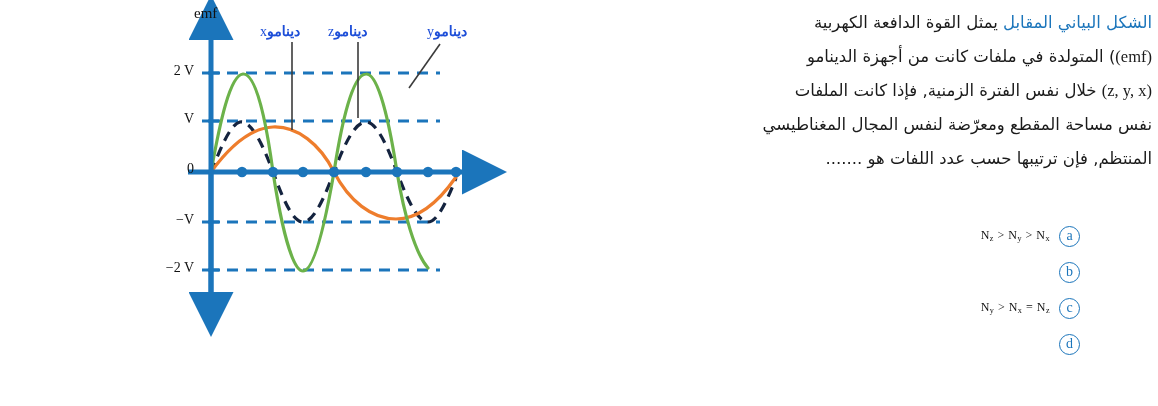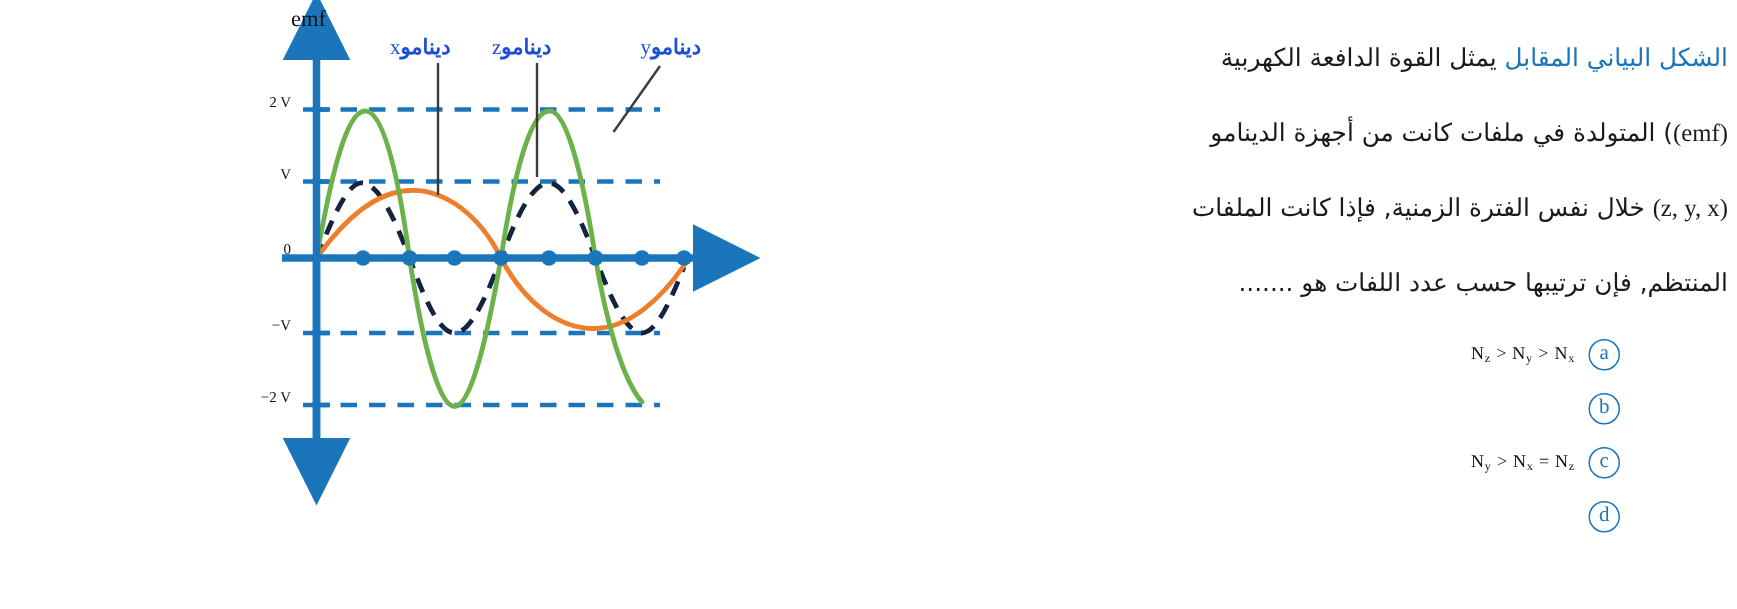--- a/index.html
+++ b/index.html
@@ -37,21 +37,21 @@
   }
   .fig-label .lat {
     font-family: "Liberation Serif", serif;
     font-weight: normal;
     font-size: 14px;
   }
 
   .ax-tick-label {
     position: absolute;
     font-family: "Liberation Serif", serif;
-    font-size: 10px;
+    font-size: 14px;
     color: #111111;
     white-space: nowrap;
     text-align: right;
   }
   .emf-label {
     position: absolute;
     font-family: "Liberation Serif", serif;
     font-size: 15px;
     color: #111111;
   }
@@ -61,21 +61,21 @@
     position: absolute;
     right: 6px; top: 6px;
     width: 560px;
     direction: rtl;
     text-align: right;
     font-family: "DejaVu Sans", sans-serif;
     font-size: 16.5px;
     line-height: 34px;
     color: #1a1a1a;
   }
-  #textblock .line { white-space: nowrap; margin-top: 16px; }
+  #textblock .line { white-space: nowrap; }
   .hl { color: #1b75bb; }
   .lat {
     font-family: "Liberation Serif", serif;
     direction: ltr;
     unicode-bidi: embed;
   }
 
   
   #options {
     position: absolute;
@@ -215,20 +215,21 @@
   <div id="textblock">
     <div class="line">
       <span class="hl">الشكل البياني المقابل</span><span> يمثل القوة الدافعة الكهربية</span>
     </div>
     <div class="line">
       <span class="lat">(<span>emf</span>)</span><span>) المتولدة في ملفات كانت من أجهزة الدينامو</span>
     </div>
     <div class="line">
       <span class="lat">(z, y, x)</span><span> خلال نفس الفترة الزمنية, فإذا كانت الملفات</span>
     </div>
+    <div class="line">نفس مساحة المقطع ومعرّضة لنفس المجال المغناطيسي</div>
     <div class="line">المنتظم, فإن ترتيبها حسب عدد اللفات هو .......</div>
   </div>
 
   <div id="options">
 
     <div class="opt-row">
       <span class="opt-bullet">a</span>
       <span class="opt-formula">N<sub>z</sub> &gt; N<sub>y</sub> &gt; N<sub>x</sub></span>
     </div>
 

